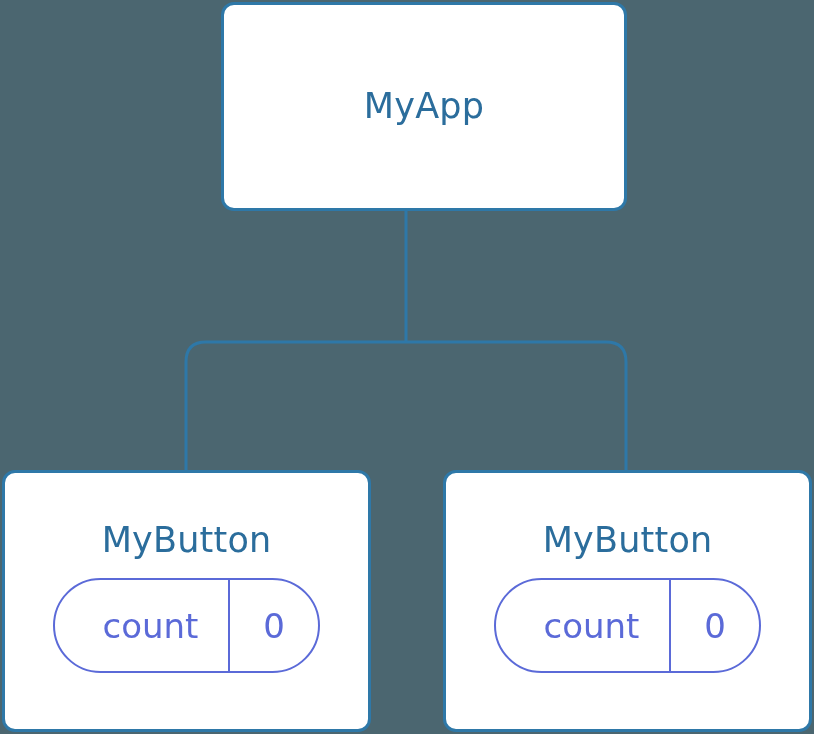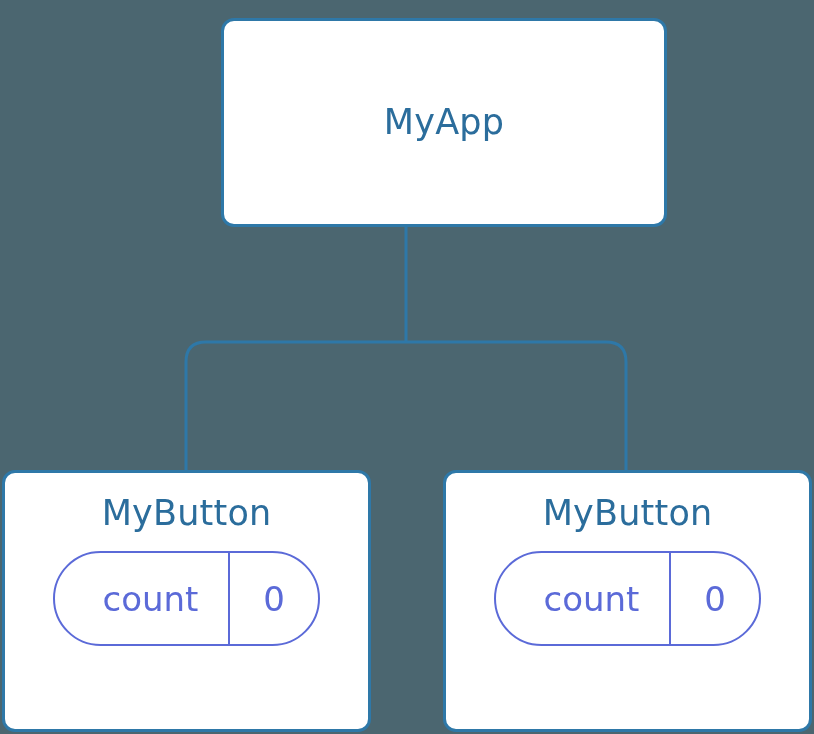--- a/index.html
+++ b/index.html
@@ -39,22 +39,22 @@
     border: 3px solid #2e78a8;
     border-radius: 13px;
     box-sizing: border-box;
     display: flex;
     flex-direction: column;
     align-items: center;
   }
 
   .node-root {
     left: 221px;
-    top: 18px;
-    width: 446px;
+    top: 2px;
+    width: 406px;
     height: 209px;
     justify-content: center;
   }
 
   .node-child-left {
     left: 2px;
     top: 470px;
     width: 369px;
     height: 262px;
   }
@@ -69,21 +69,21 @@
   .node-title {
     color: #2b6d9c;
     font-size: 35px;
     line-height: 1;
     letter-spacing: 0.2px;
     white-space: nowrap;
   }
 
   .node-child-left .node-title,
   .node-child-right .node-title {
-    margin-top: 23px;
+    margin-top: 50px;
   }
 
   
   .state-pill {
     margin-top: 20px;
     display: flex;
     align-items: stretch;
     height: 95px;
     border: 2px solid #5b6ad8;
     border-radius: 48px;

